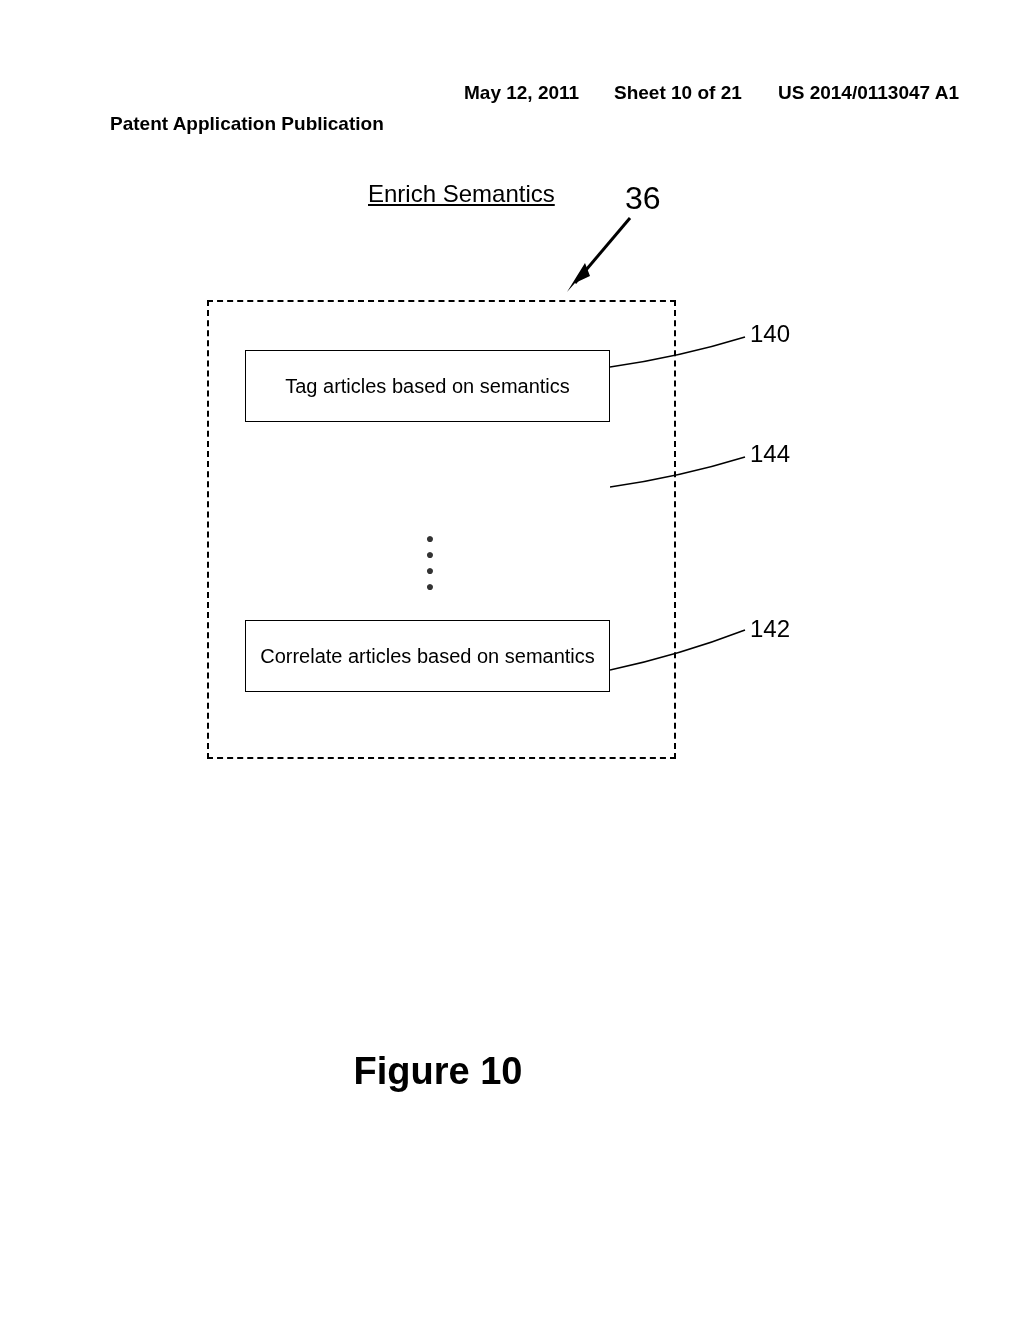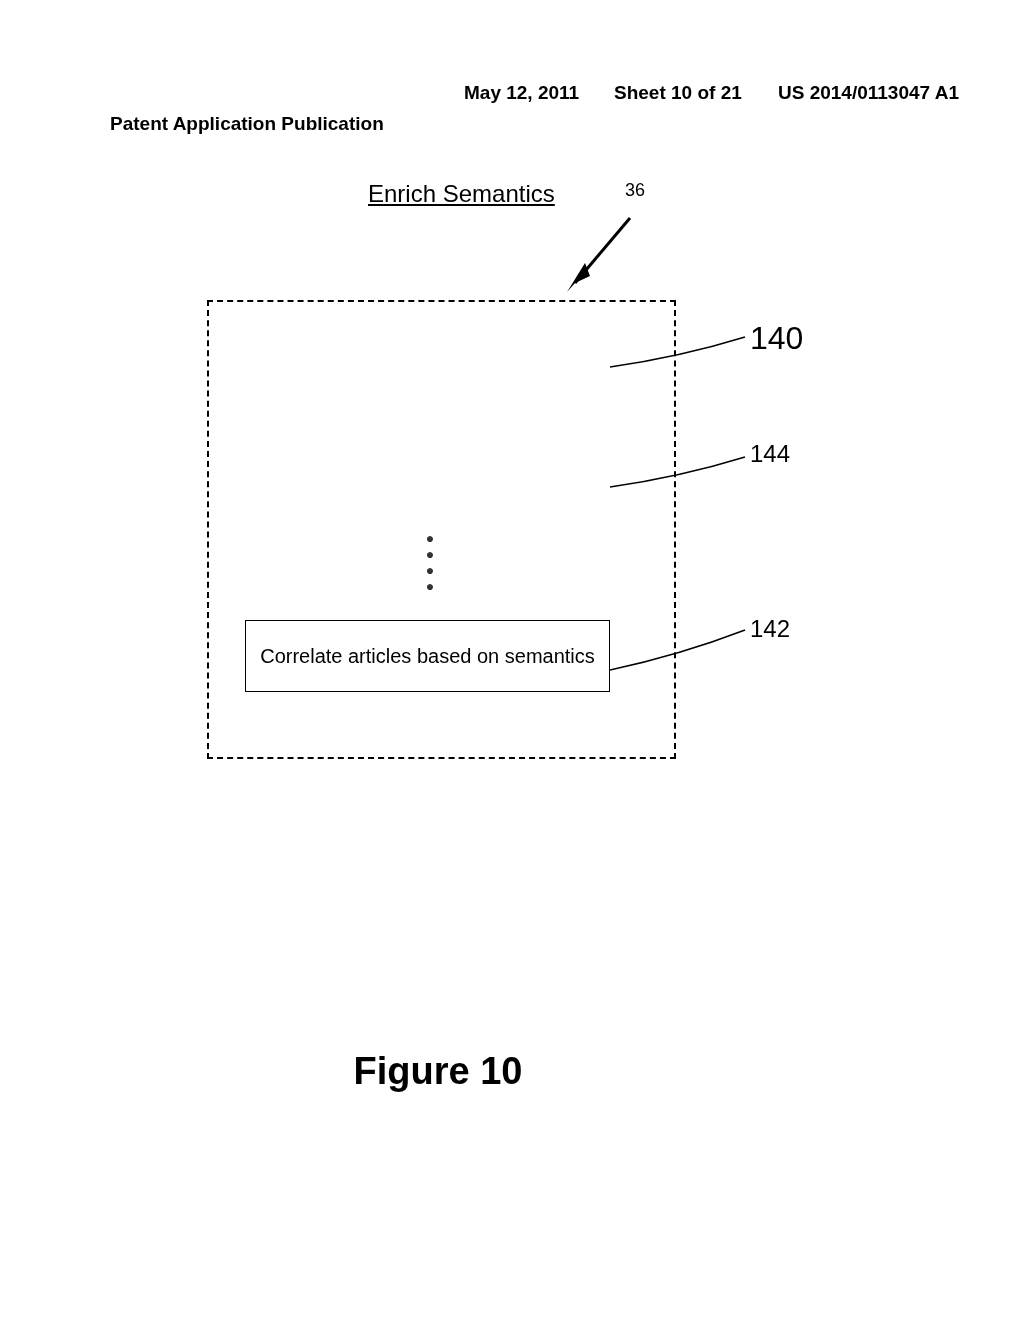--- a/index.html
+++ b/index.html
@@ -34,21 +34,21 @@
     position: absolute;
     top: 180px;
     left: 368px;
     font-size: 24px;
     text-decoration: underline;
   }
   .ref-36 {
     position: absolute;
     top: 180px;
     left: 625px;
-    font-size: 18px;
+    font-size: 32px;
   }
 
   .arrow-svg {
     position: absolute;
     top: 208px;
     left: 555px;
     width: 90px;
     height: 90px;
   }
 
@@ -82,21 +82,21 @@
     top: 530px;
     left: 420px;
     width: 20px;
     text-align: center;
     font-size: 14px;
     line-height: 1.15;
     color: #333;
     letter-spacing: 0;
   }
 
-  .ref-140 { position: absolute; top: 320px; left: 750px; font-size: 32px; }
+  .ref-140 { position: absolute; top: 320px; left: 750px; font-size: 24px; }
   .ref-144 { position: absolute; top: 440px; left: 750px; font-size: 24px; }
   .ref-142 { position: absolute; top: 615px; left: 750px; font-size: 24px; }
 
   .lead { position: absolute; }
 
   .figure-label {
     position: absolute;
     top: 1050px;
     left: 0;
     width: 876px;
@@ -120,20 +120,23 @@
   <div class="title">Enrich Semantics</div>
   <div class="ref-36">36</div>
 
   <svg class="arrow-svg" viewBox="0 0 90 90">
     <line x1="75" y1="10" x2="20" y2="75" stroke="#000" stroke-width="3"></line>
     <polygon points="20,75 35,68 30,55 12,84" fill="#000"></polygon>
   </svg>
 
   <div class="dashed-box"></div>
 
+  <div id="box1" class="step-box">
+    <span>Tag articles based on semantics</span>
+  </div>
   <div class="dots-col" style="white-space:pre;">●
 ●
 ●
 ●</div>
   <div id="box3" class="step-box">
     <span>Correlate articles based on semantics</span>
   </div>
 
   <div class="ref-140">140</div>
   <div class="ref-144">144</div>

